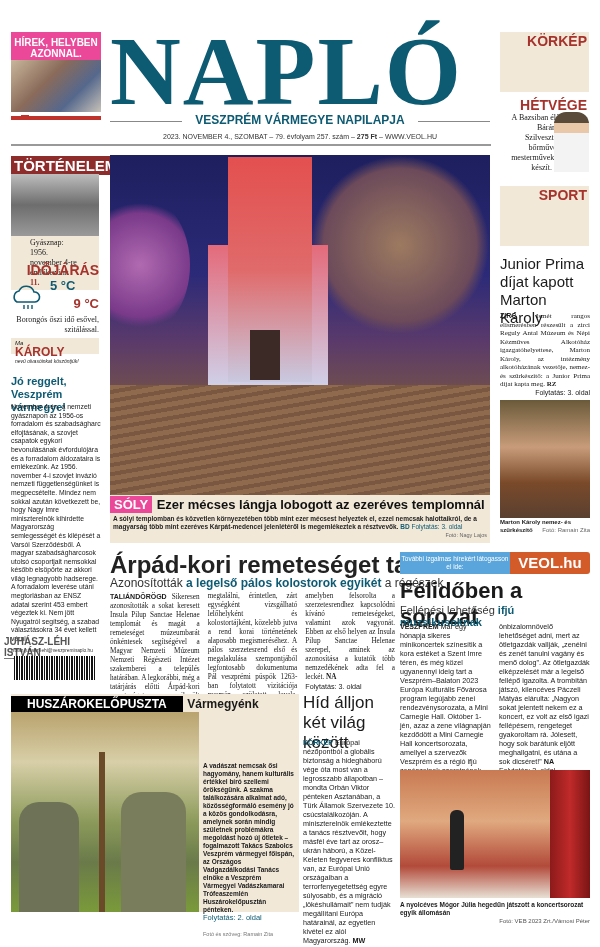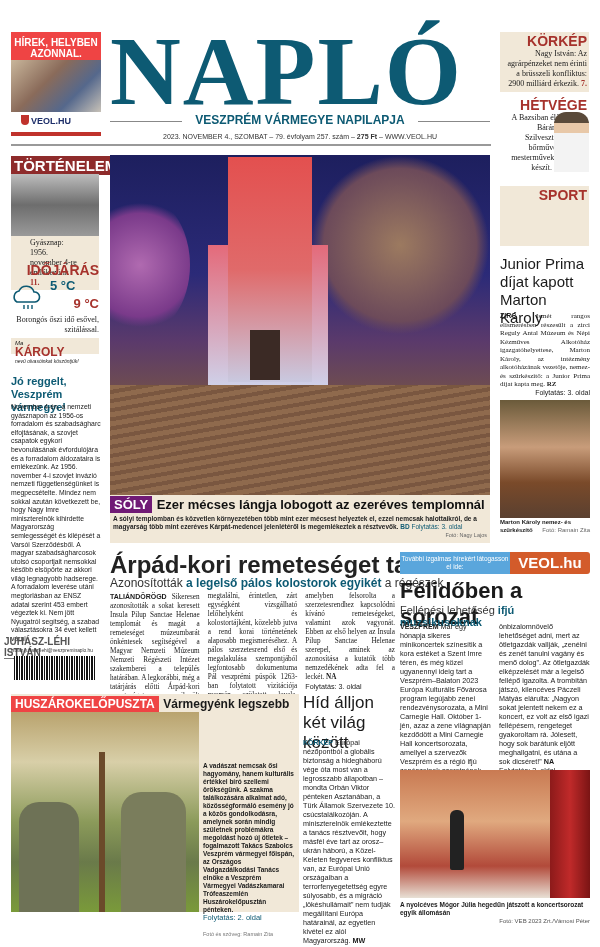--- a/index.html
+++ b/index.html
@@ -4,21 +4,21 @@
 <style>
 *{box-sizing:border-box;margin:0;padding:0}
 body{width:600px;height:947px;background:#fff;position:relative;overflow:hidden;font-family:"Liberation Sans",sans-serif;color:#1a1a1a}
 .abs{position:absolute}
 .blue{color:#0d5a73}
 .red{color:#a6322c}
 .beige{background:#f1e8d8}
 .kicker-red{background:#8e2b2b;color:#fff;font-weight:bold}
 
 
-#ad{left:11px;top:32px;width:90px;height:104px;background:#ef4444;overflow:hidden}
+#ad{left:11px;top:32px;width:90px;height:88px;background:#ec4899;overflow:hidden}
 #ad .t{color:#fff;font-weight:bold;font-size:10px;text-align:center;line-height:11px;padding-top:5px}
 #ad .photo{position:absolute;left:0;top:28px;width:90px;height:52px;background:linear-gradient(135deg,#c9b69b,#8a6b5a 40%,#55688c 70%,#c8c2b8)}
 #ad .bottom{position:absolute;left:0;top:80px;width:90px;height:24px;background:#fff}
 #ad .logo{position:absolute;left:20px;top:84px;font-weight:bold;font-size:9px;color:#1e2f6a}
 #ad .shield{position:absolute;left:10px;top:83px;width:8px;height:10px;background:#c0322c;border-radius:0 0 4px 4px}
 #ad .stripe{position:absolute;left:0;bottom:0;width:90px;height:4px;background:#c0322c}
 
 
 #mast{left:110px;top:25px;width:380px;height:90px;text-align:left}
 #mast .name{font-family:"Liberation Serif",serif;font-weight:bold;font-size:98px;letter-spacing:2px;color:#0d5a73;line-height:92px}
@@ -41,21 +41,21 @@
 
 
 #hero{left:110px;top:155px;width:380px;height:340px;background:linear-gradient(180deg,#1d1f5e 0%,#2b2a78 35%,#5b3a6b 55%,#7c5a3e 78%,#8a6b4a 100%);overflow:hidden}
 #tower{position:absolute;left:118px;top:2px;width:84px;height:225px;background:linear-gradient(180deg,#e3504f,#e06a6a 50%,#c9c9e0);}
 #tower2{position:absolute;left:98px;top:90px;width:120px;height:140px;background:linear-gradient(180deg,#e46a7a,#cfd0e8)}
 #door{position:absolute;left:140px;top:175px;width:30px;height:50px;background:#3b2a25}
 #tree1{position:absolute;left:200px;top:0;width:180px;height:180px;border-radius:50%;background:radial-gradient(circle,#9c7a60,#6c4a5a 60%,transparent 70%)}
 #tree2{position:absolute;left:-20px;top:40px;width:100px;height:140px;border-radius:50%;background:radial-gradient(circle,#b06ab0,#7a3a8a 60%,transparent 72%)}
 #pavement{position:absolute;left:0;top:230px;width:380px;height:110px;background:repeating-linear-gradient(170deg,#8f6a4d 0 5px,#7a5740 5px 9px)}
 #caption{left:110px;top:495px;width:380px;height:48px;background:#f1e8d8}
-#caption .k{background:#701a75;color:#fff;font-weight:bold;font-size:13px;padding:1px 4px;display:inline-block}
+#caption .k{background:#ec4899;color:#fff;font-weight:bold;font-size:13px;padding:1px 4px;display:inline-block}
 #caption .h{font-weight:bold;font-size:13px;color:#111}
 #caption .b{font-weight:bold;font-size:6.5px;line-height:8px;padding:2px 3px;color:#222}
 
 
 #arpad-h{left:110px;top:551px;width:380px;font-weight:bold;font-size:24px;color:#222}
 #arpad-s{left:110px;top:576px;width:380px;font-size:12px;color:#333}
 .cols3{left:110px;top:592px;width:285px;font-family:"Liberation Serif",serif;font-size:7.2px;line-height:9px;column-count:3;column-gap:8px;text-align:justify}
 .kw{font-family:"Liberation Sans",sans-serif;font-weight:bold;font-size:7px}
 
 
@@ -72,21 +72,21 @@
 #curtain{position:absolute;right:0;top:0;width:40px;height:128px;background:linear-gradient(90deg,#8c1a1a,#c02a2a,#7a1414)}
 #concert-cap{left:400px;top:901px;width:190px;font-weight:bold;font-size:6.5px;line-height:8px}
 #concert-cred{left:400px;top:918px;width:190px;text-align:right;font-size:6px;color:#555}
 
 
 #hid-h{left:303px;top:693px;width:95px;font-size:17px;line-height:20px;font-weight:normal}
 #hid-t{left:303px;top:738px;width:92px;font-size:7.2px;line-height:9px}
 
 
 #husz{left:11px;top:694px;width:288px;height:18px;background:#f1e8d8}
-#husz .k{background:#ef4444;color:#fff;font-weight:bold;font-size:12px;padding:1px 4px;display:inline-block}
+#husz .k{background:#000000;color:#fff;font-weight:bold;font-size:12px;padding:1px 16px;display:inline-block}
 #husz .h{font-weight:bold;font-size:12px}
 #husz-img{left:11px;top:712px;width:188px;height:200px;background:linear-gradient(180deg,#b9a36e 0%,#d8cfa8 25%,#8b9a5a 55%,#6a7a4a 75%,#7a9a3a 100%)}
 #husz-text{left:199px;top:712px;width:100px;height:200px;background:#f1e8d8;padding:4px;font-weight:bold;font-size:6.5px;line-height:8px}
 </style>
 </head>
 <body>
 
 <div id="ad" class="abs">
   <div class="t">HÍREK, HELYBEN AZONNAL.</div>
   <div class="photo"></div>
@@ -100,21 +100,20 @@
   <div class="name">NAPLÓ</div>
 </div>
 <div id="sub" class="abs">VESZPRÉM VÁRMEGYE NAPILAPJA</div>
 <div id="dateline" class="abs">
   <span>2023. NOVEMBER 4., SZOMBAT – 79. évfolyam 257. szám – </span><b>275 Ft</b><span> – WWW.VEOL.HU</span>
 </div>
 <div id="rule" class="abs"></div>
 
 <div class="abs rbox beige" style="top:32px;height:60px;padding:2px">
   <div class="rhead">KÖRKÉP</div>
-  <div class="rtext"><span>Nagy István: Az agrárpénzeket nem érinti a brüsszeli konfliktus: 2900 milliárd érkezik.</span> <span class="pg">7.</span></div>
 </div>
 <div class="abs rbox" style="top:96px;height:85px;padding:2px">
   <div class="rhead">HÉTVÉGE</div>
   <div class="abs" style="left:54px;top:16px;width:35px;height:60px;background:linear-gradient(180deg,#5a4a3a 0 18%,#e8c8a8 18% 35%,#f3f3f3 35%);border-radius:12px 12px 0 0"></div>
   <div class="rtext" style="width:58px"><span>A Bazsiban élő Bárány Szilveszter bőrműves mesterműveket készít.</span> <span class="pg">5.</span></div>
 </div>
 <div class="abs rbox beige" style="top:186px;height:60px;padding:2px">
   <div class="rhead">SPORT</div>
 </div>
 

